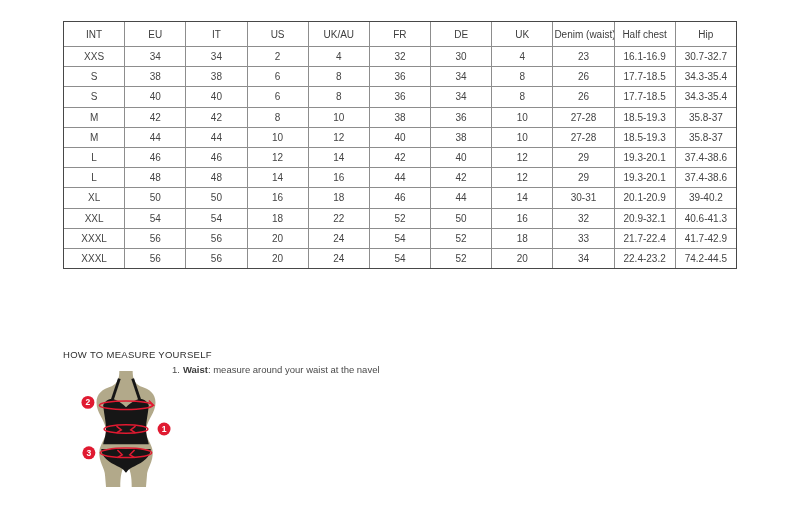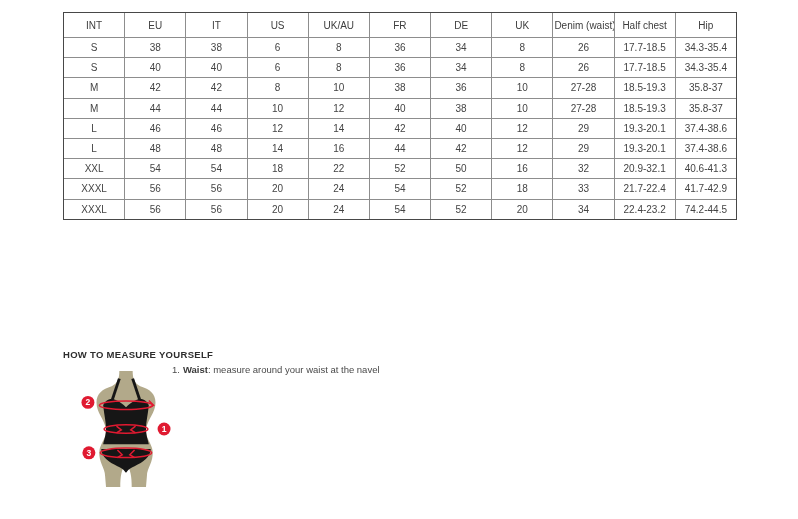--- a/index.html
+++ b/index.html
@@ -1,38 +1,38 @@
 <!DOCTYPE html>
 <html><head>
 <meta charset="utf-8">
 <style>
   * { margin:0; padding:0; box-sizing:border-box; }
   html,body { width:798px; height:519px; background:#ffffff; overflow:hidden; }
   body { position:relative; font-family:"Liberation Sans", sans-serif; }
 
   
   .size-table {
-    position:absolute; left:63px; top:12px; width:674px;
+    position:absolute; left:63px; top:21px; width:674px;
     border-collapse:collapse; table-layout:fixed;
     font-size:10px; color:#444444;
     outline:1px solid #474747; outline-offset:-1px;
   }
   .size-table th, .size-table td {
     border:1px solid #8d8d8d;
     text-align:center; vertical-align:middle;
     font-weight:normal; white-space:nowrap;
     padding:0 1px; overflow:hidden;
   }
   .size-table th { height:25px; color:#3d3d3d; }
   .size-table td { height:20.2px; }
 
   
   .measure-title {
     position:absolute; left:63px; top:349px;
-    font-size:9.5px; font-weight:bold; letter-spacing:0.3px;
+    font-size:9.5px; font-weight:normal; letter-spacing:0.3px;
     color:#2d2d2d;
   }
   .measure-figure { position:absolute; left:80px; top:371px; }
   .instructions { position:absolute; left:172px; top:364px; width:420px; }
   .instruction-item {
     font-size:9.5px; color:#4a4a4a; line-height:12px;
     margin-bottom:5.5px;
   }
   .instruction-item .num { margin-right:3px; }
   .instruction-item b { color:#3a3a3a; }
@@ -51,20 +51,33 @@
         <th>FR</th>
         <th>DE</th>
         <th>UK</th>
         <th>Denim (waist)</th>
         <th>Half chest</th>
         <th>Hip</th>
       </tr>
   </thead>
   <tbody>
       <tr>
+        <td>XXS</td>
+        <td>34</td>
+        <td>34</td>
+        <td>2</td>
+        <td>4</td>
+        <td>32</td>
+        <td>30</td>
+        <td>4</td>
+        <td>23</td>
+        <td>16.1-16.9</td>
+        <td>30.7-32.7</td>
+      </tr>
+      <tr>
         <td>S</td>
         <td>38</td>
         <td>38</td>
         <td>6</td>
         <td>8</td>
         <td>36</td>
         <td>34</td>
         <td>8</td>
         <td>26</td>
         <td>17.7-18.5</td>
@@ -127,20 +140,33 @@
         <td>48</td>
         <td>48</td>
         <td>14</td>
         <td>16</td>
         <td>44</td>
         <td>42</td>
         <td>12</td>
         <td>29</td>
         <td>19.3-20.1</td>
         <td>37.4-38.6</td>
+      </tr>
+      <tr>
+        <td>XL</td>
+        <td>50</td>
+        <td>50</td>
+        <td>16</td>
+        <td>18</td>
+        <td>46</td>
+        <td>44</td>
+        <td>14</td>
+        <td>30-31</td>
+        <td>20.1-20.9</td>
+        <td>39-40.2</td>
       </tr>
       <tr>
         <td>XXL</td>
         <td>54</td>
         <td>54</td>
         <td>18</td>
         <td>22</td>
         <td>52</td>
         <td>50</td>
         <td>16</td>

